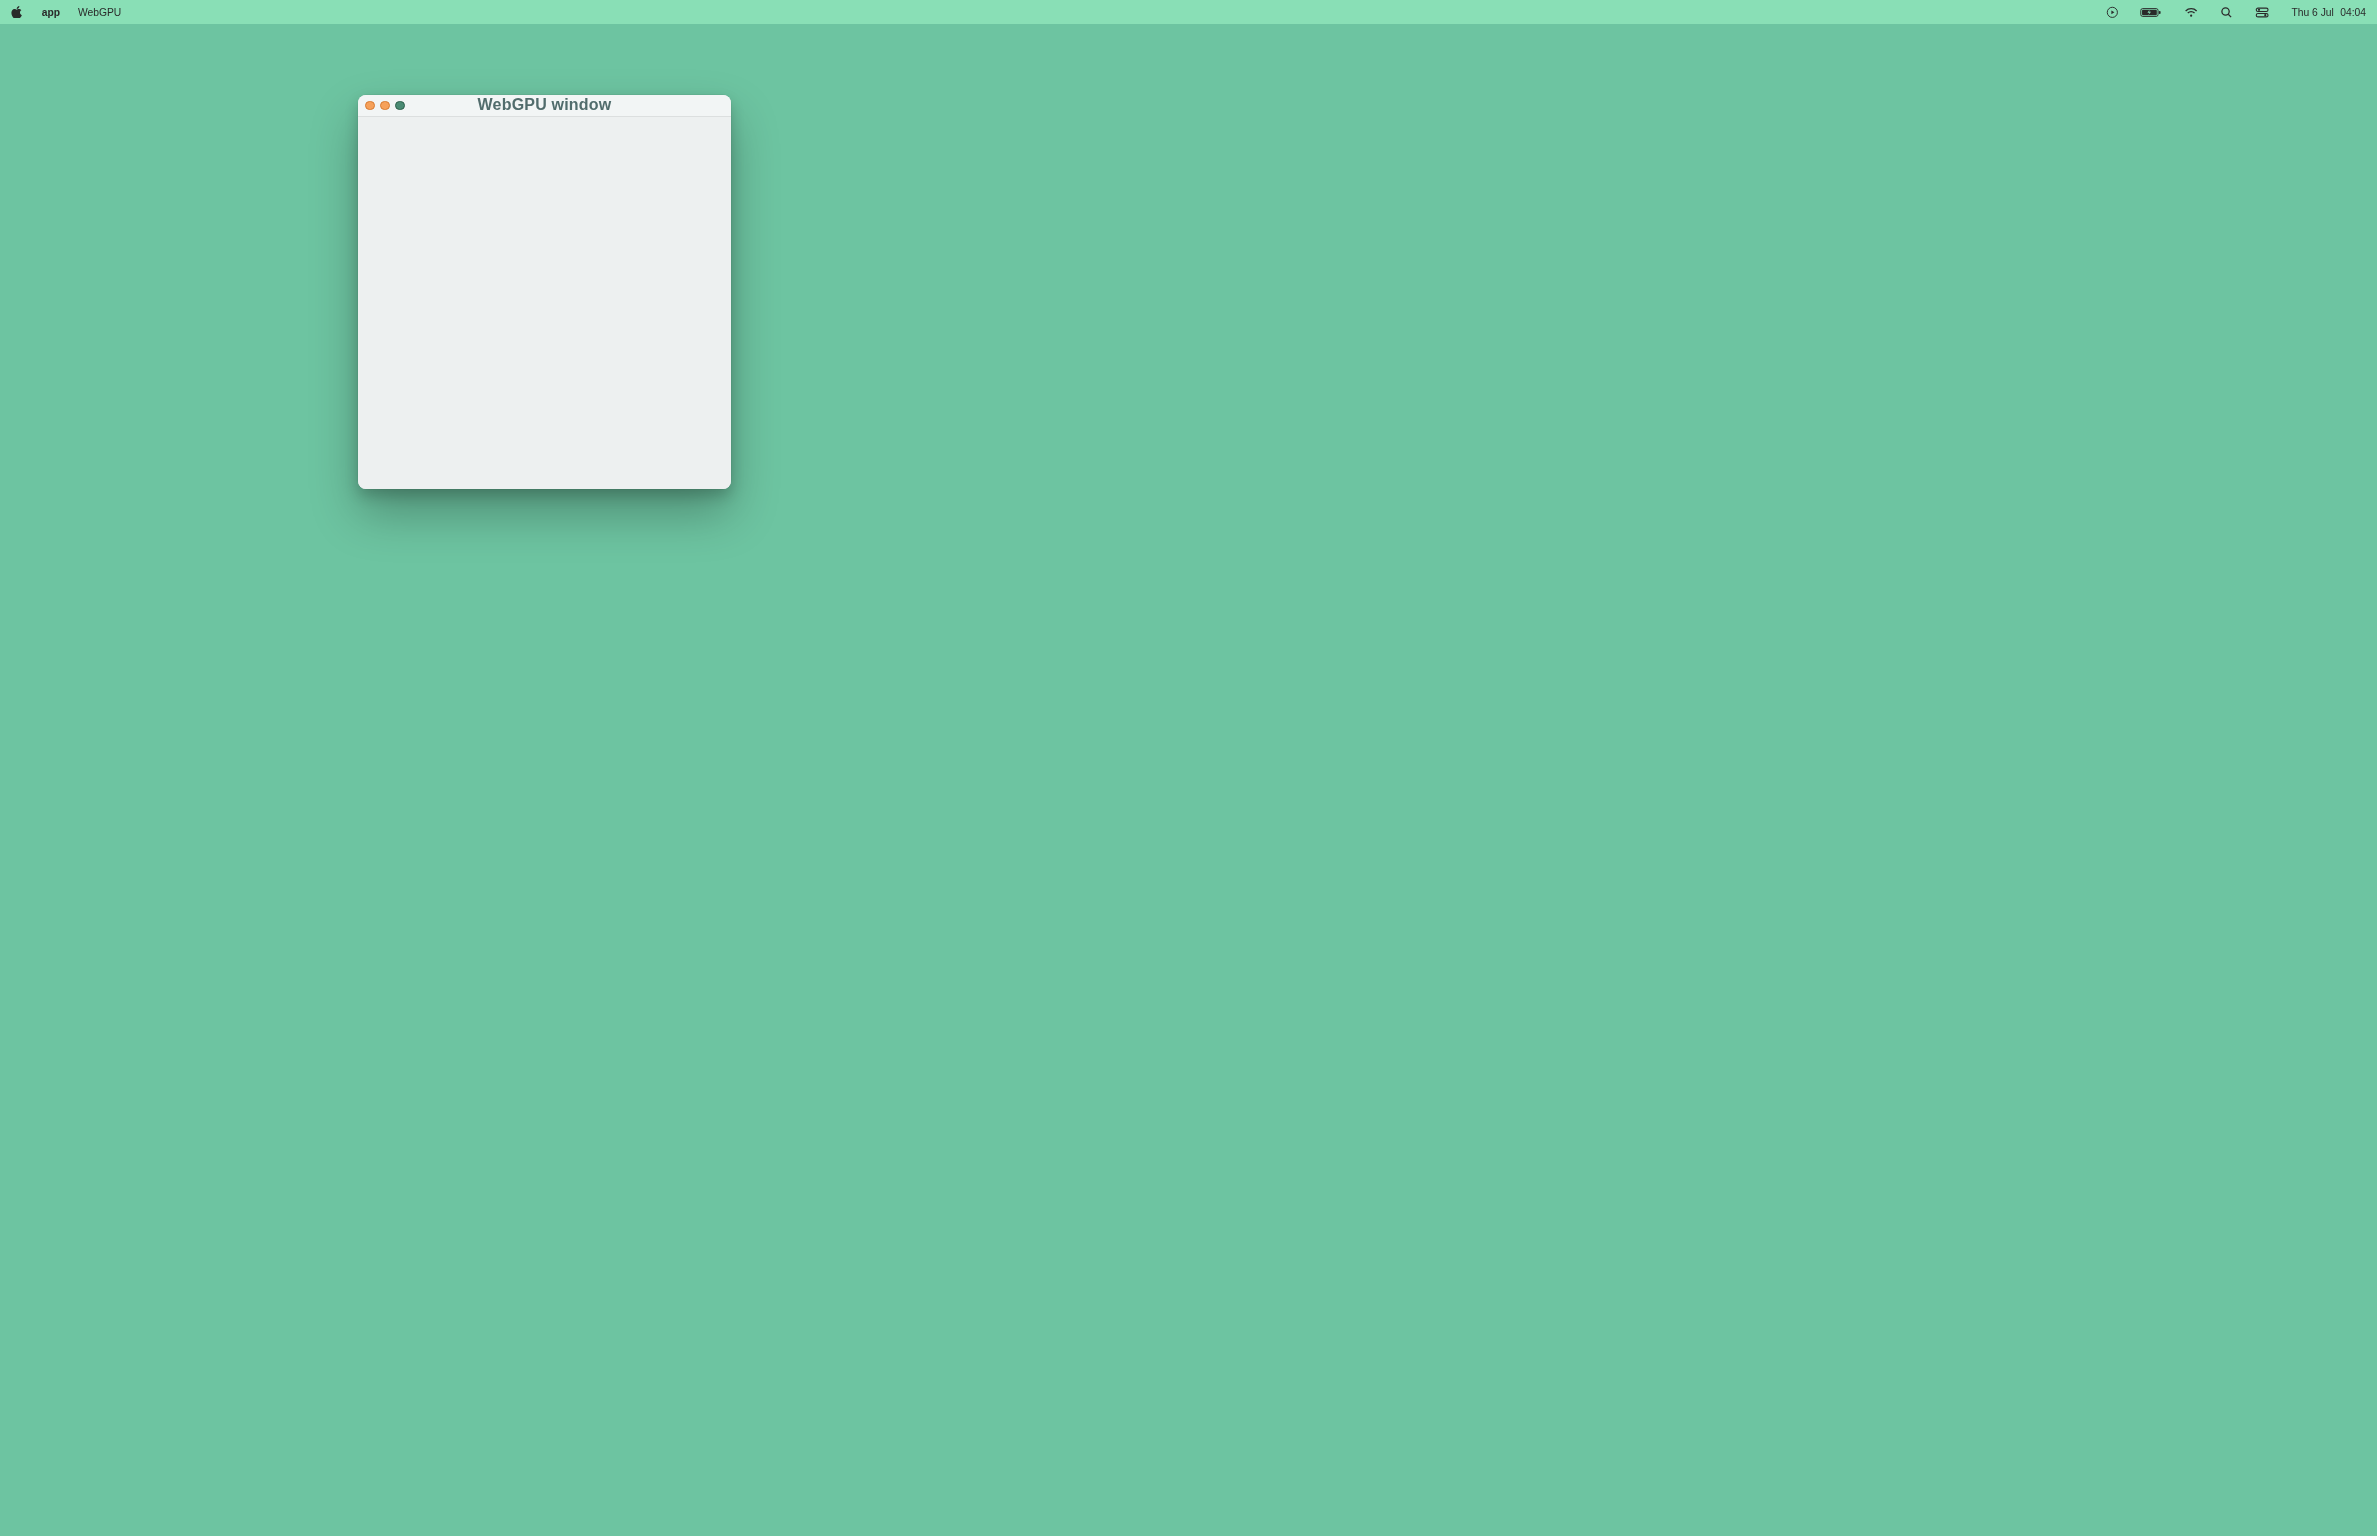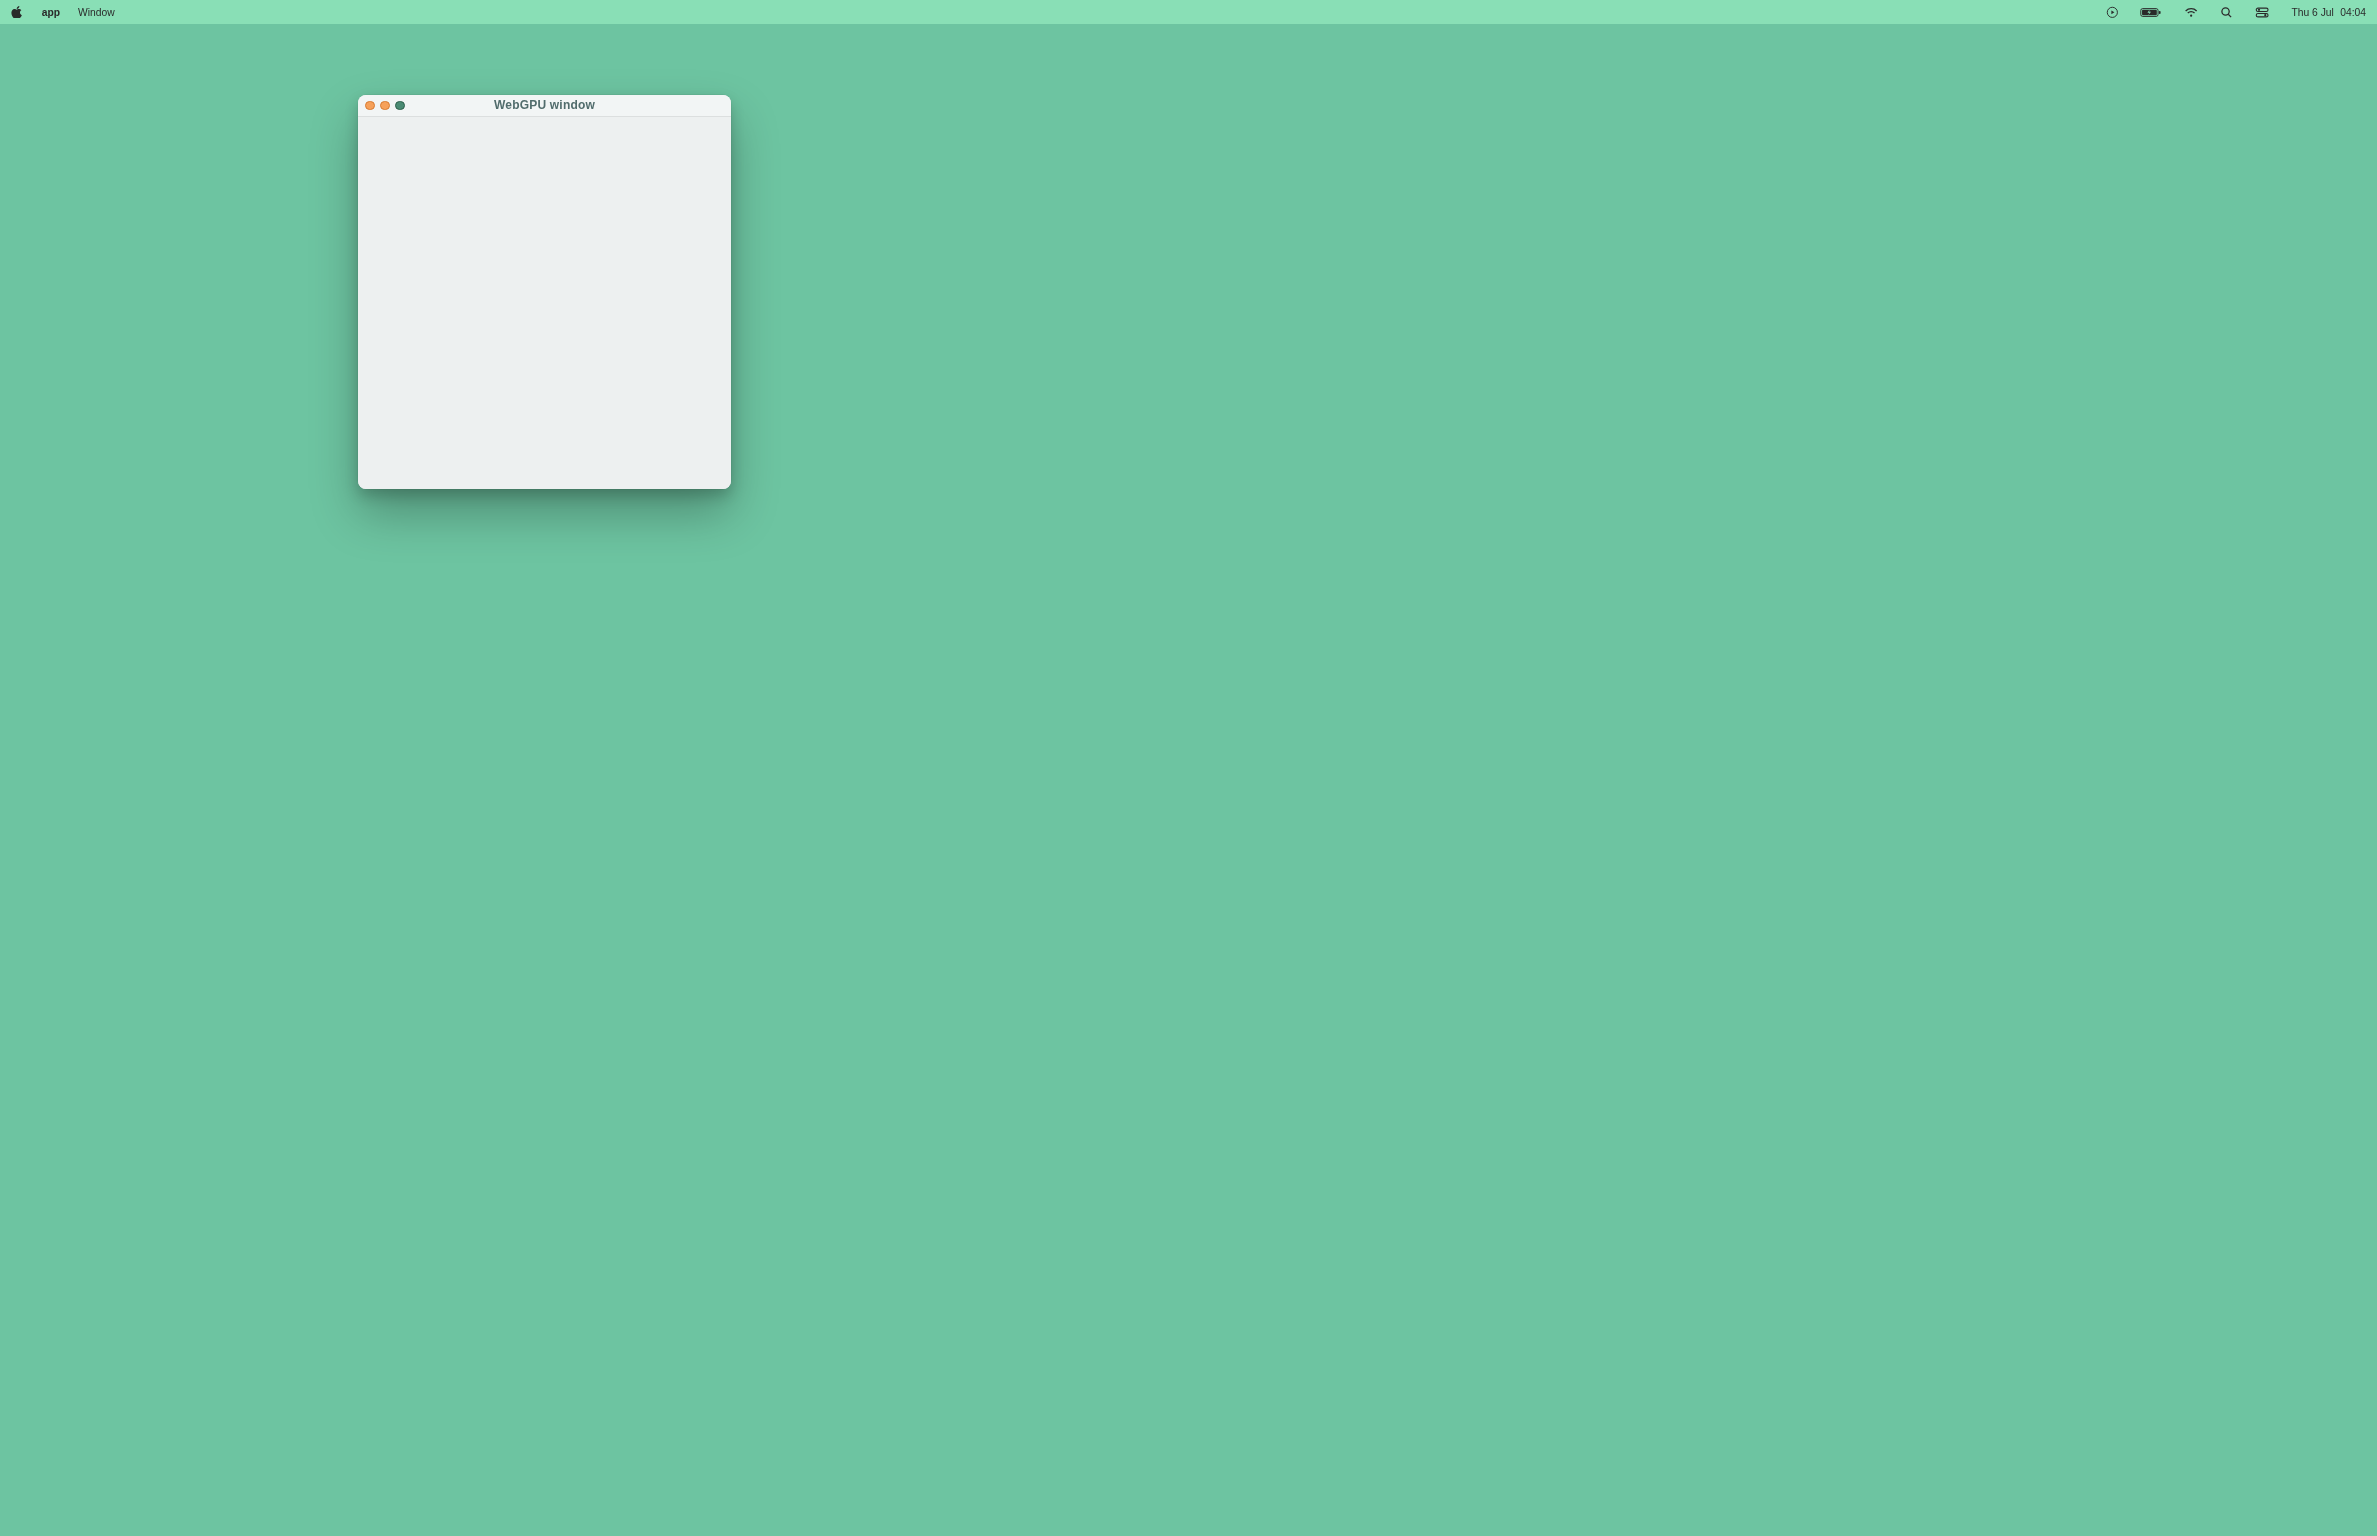--- a/index.html
+++ b/index.html
@@ -78,21 +78,21 @@
       width: 9.5px; height: 9.5px;
       border-radius: 50%;
     }
     .dot.close    { background: #f6a15a; border: 0.4px solid #d77c33; }
     .dot.minimize { background: #f6a15a; border: 0.4px solid #d77c33; }
     .dot.zoom     { background: #4a8b73; border: 0.4px solid #2f624d; }
 
     .titlebar-title {
       flex: 1;
       text-align: center;
-      font-size: 12px;
+      font-size: 16px;
       font-weight: 700;
       color: #516c6c;
       letter-spacing: 0.2px;
     }
     .window-content {
       flex: 1 1 auto;
       background: #edf0f0;
     }
   </style>
 </head>
@@ -101,21 +101,21 @@
 <div class="desktop">
 
   <div class="menubar">
     <div class="menubar-left">
       <span class="apple-icon">
         <svg width="12.7" height="12.7" viewBox="0 0 16 16" fill="#2a2a2a" aria-hidden="true">
           <path d="M11.3 8.5c0-2 1.6-2.9 1.7-3-0.9-1.4-2.4-1.6-2.9-1.6-1.2-0.1-2.4 0.7-3 0.7-0.6 0-1.6-0.7-2.6-0.7-1.3 0-2.6 0.8-3.3 2-1.4 2.4-0.4 6 1 7.9 0.7 1 1.5 2 2.5 2 1 0 1.4-0.7 2.7-0.7 1.3 0 1.6 0.7 2.7 0.6 1.1 0 1.8-1 2.5-2 0.8-1.1 1.1-2.2 1.1-2.3-0.1 0-2.4-0.9-2.4-2.9zM9.6 2.4c0.6-0.7 1-1.7 0.9-2.4-0.8 0-1.8 0.6-2.4 1.3-0.5 0.6-1 1.6-0.9 2.5 0.9 0.1 1.8-0.5 2.4-1.4z"></path>
         </svg>
       </span>
       <span class="app-name">app</span>
-      <span class="menu-item">Window</span>
+      <span class="menu-item">WebGPU</span>
     </div>
 
     <div class="menubar-right">
       <span class="status-icon">
         <svg width="12.7" height="12.7" viewBox="0 0 16 16" fill="none" stroke="#2a2a2a" stroke-width="1.2">
           <circle cx="8" cy="8" r="6.4"></circle>
           <path d="M6.8 5.6 L10.6 8 L6.8 10.4 Z" fill="#2a2a2a" stroke="none"></path>
         </svg>
       </span>
       <span class="status-icon">

